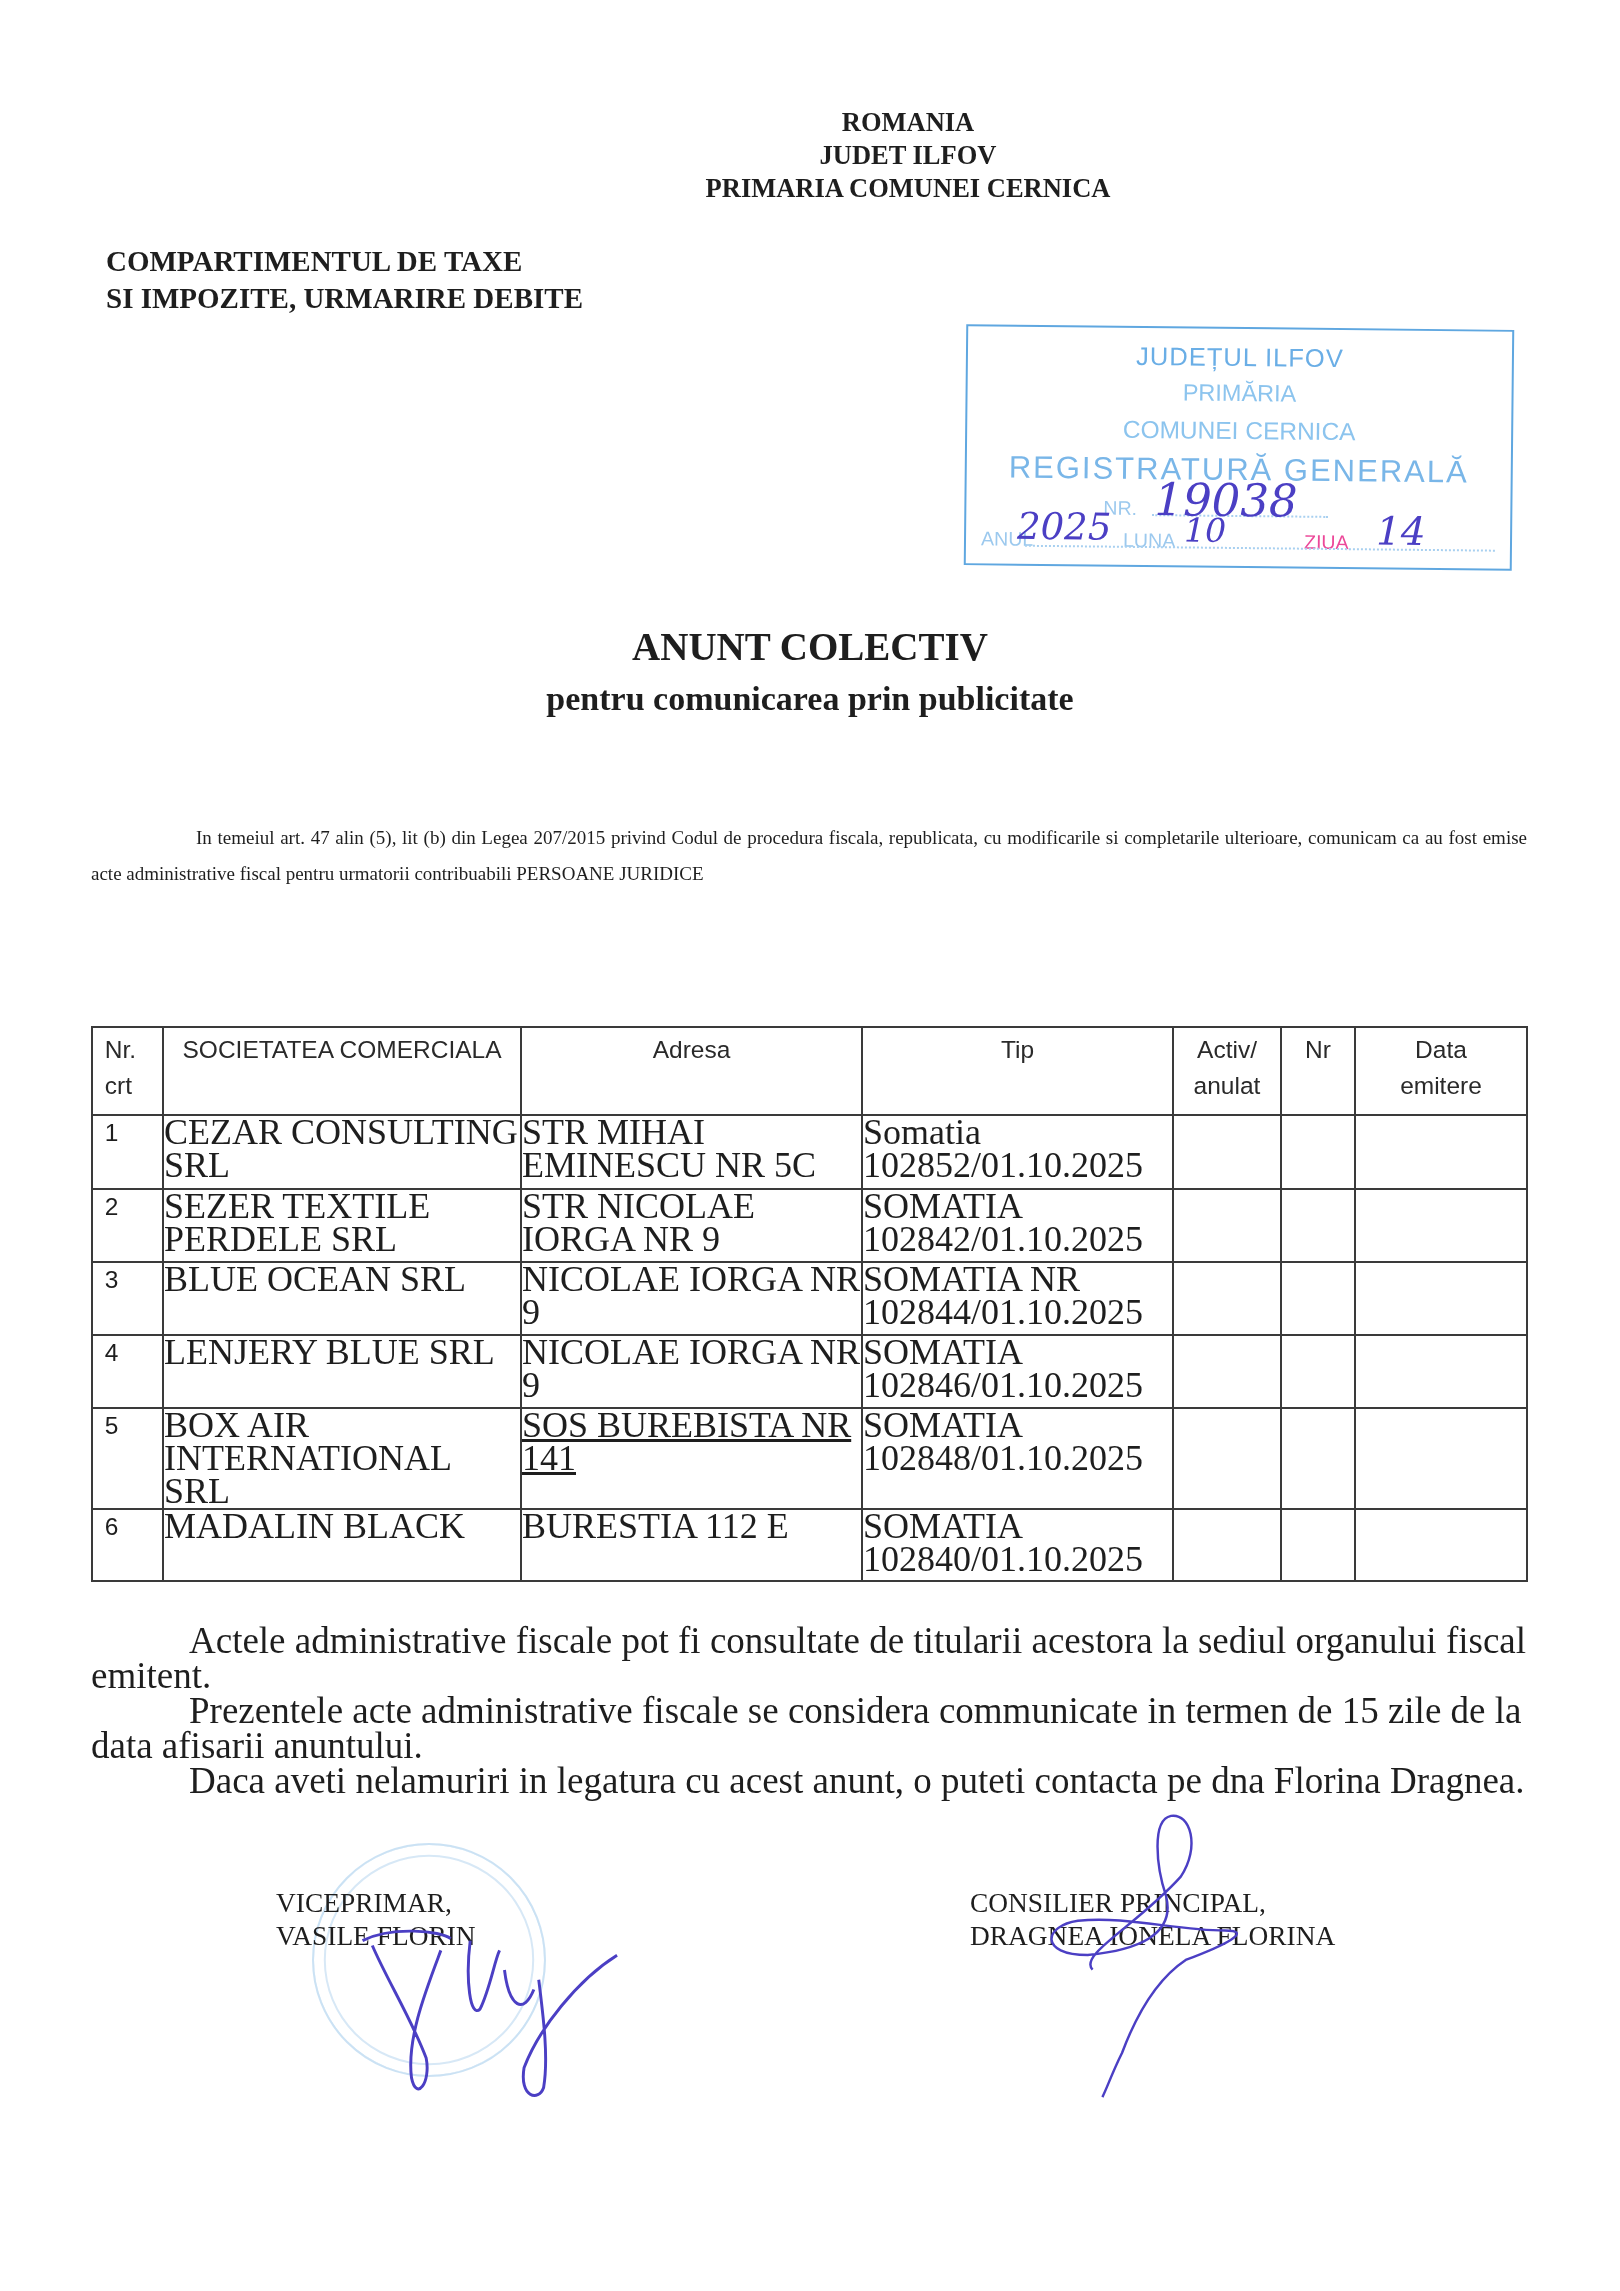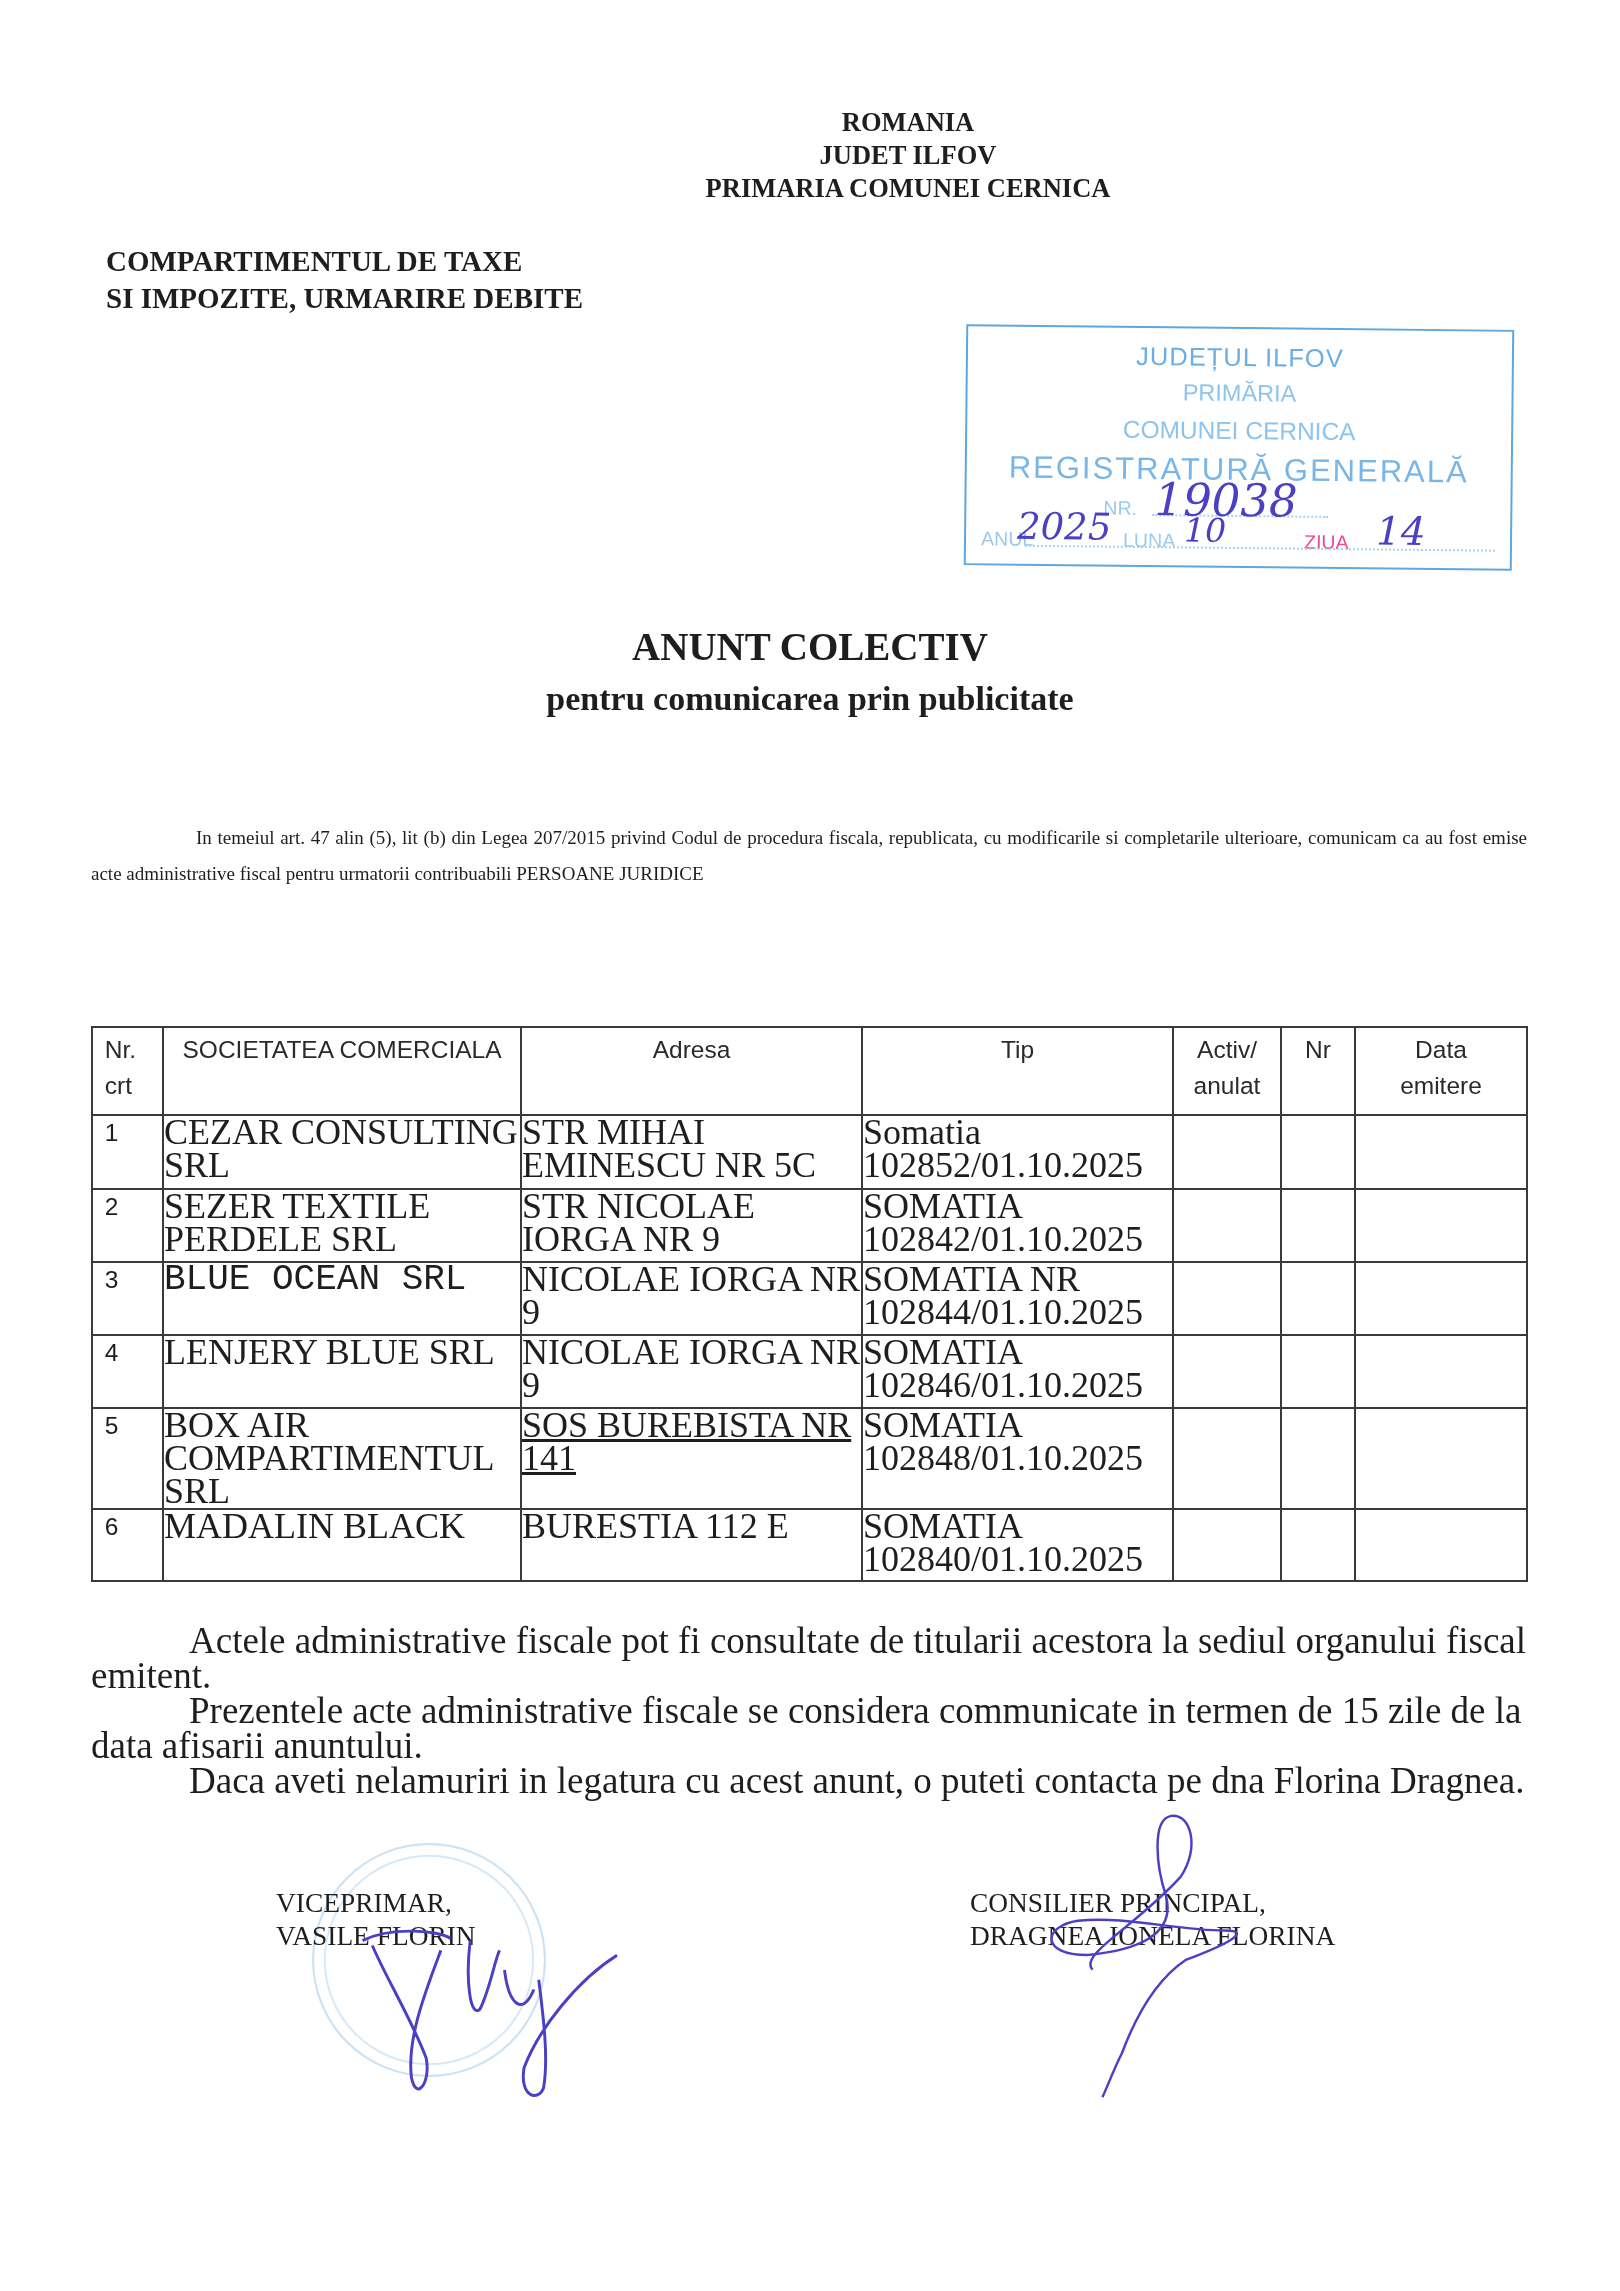--- a/index.html
+++ b/index.html
@@ -121,39 +121,39 @@
         <td class="nr" style="height: 71px;">2</td>
         <td style="height: 71px;">SEZER TEXTILE PERDELE SRL</td>
         <td style="height: 71px;">STR NICOLAE IORGA NR 9</td>
         <td style="height: 71px;">SOMATIA 102842/01.10.2025</td>
         <td style="height: 71px;"></td>
         <td style="height: 71px;"></td>
         <td style="height: 71px;"></td>
       </tr>
       <tr>
         <td class="nr" style="height: 71px;">3</td>
-        <td style="height: 71px; font-family: Liberation Mono, monospace;">BLUE OCEAN SRL</td>
+        <td style="height: 71px;">BLUE OCEAN SRL</td>
         <td style="height: 71px;">NICOLAE IORGA NR 9</td>
         <td style="height: 71px;">SOMATIA NR 102844/01.10.2025</td>
         <td style="height: 71px;"></td>
         <td style="height: 71px;"></td>
         <td style="height: 71px;"></td>
       </tr>
       <tr>
         <td class="nr" style="height: 71px;">4</td>
         <td style="height: 71px;">LENJERY BLUE SRL</td>
         <td style="height: 71px;">NICOLAE IORGA NR 9</td>
         <td style="height: 71px;">SOMATIA 102846/01.10.2025</td>
         <td style="height: 71px;"></td>
         <td style="height: 71px;"></td>
         <td style="height: 71px;"></td>
       </tr>
       <tr>
         <td class="nr" style="height: 78px;">5</td>
-        <td style="height: 78px;">BOX AIR COMPARTIMENTUL SRL</td>
+        <td style="height: 78px;">BOX AIR INTERNATIONAL SRL</td>
         <td style="height: 78px; text-decoration: underline;">SOS BUREBISTA NR 141</td>
         <td style="height: 78px;">SOMATIA 102848/01.10.2025</td>
         <td style="height: 78px;"></td>
         <td style="height: 78px;"></td>
         <td style="height: 78px;"></td>
       </tr>
       <tr>
         <td class="nr" style="height: 70px;">6</td>
         <td style="height: 70px;">MADALIN BLACK</td>
         <td style="height: 70px;">BURESTIA 112 E</td>

